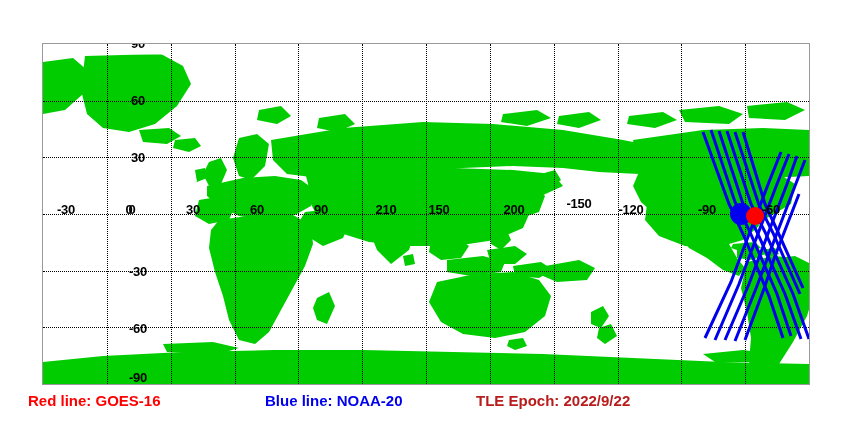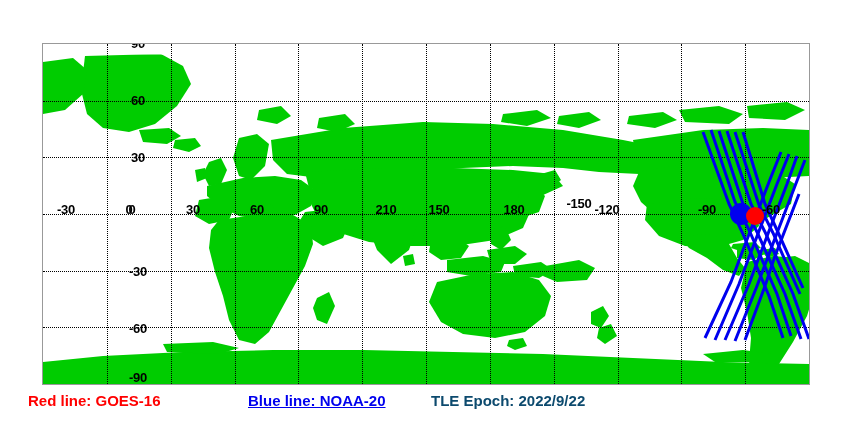--- a/index.html
+++ b/index.html
@@ -52,22 +52,22 @@
 
   
   #legend{
     position:absolute;left:0;top:392px;width:850px;height:28px;
   }
   .legend-item{
     position:absolute;top:0;font-weight:bold;font-size:15px;
     font-family:"Liberation Sans",sans-serif;white-space:nowrap;text-align:right;
   }
   #legend-red{left:28px;color:#ff0000;}
-  #legend-blue{left:248px;color:#0000ee;text-decoration:underline;}
-  #legend-epoch{left:431px;color:#0c4a6e;}
+  #legend-blue{left:265px;color:#0000ee;}
+  #legend-epoch{left:476px;color:#b91c1c;}
 </style>
 </head>
 <body>
 
 <div id="stage">
 
   <div id="map-frame">
     <div id="map-clip">
 
       <div class="land">
@@ -211,23 +211,23 @@
       <div class="sat-dot" style="left:712px;top:172px;width:18px;height:18px;background:#ff0000;"></div>
 
       <div id="lon-labels">
         <span class="lon-label" style="left:23px;top:165px;">-30</span>
         <span class="lon-label" style="left:86px;top:165px;">0</span>
         <span class="lon-label" style="left:150px;top:165px;">30</span>
         <span class="lon-label" style="left:214px;top:165px;">60</span>
         <span class="lon-label" style="left:278px;top:165px;">90</span>
         <span class="lon-label" style="left:343px;top:165px;">210</span>
         <span class="lon-label" style="left:384px;top:165px;margin-left:12px;">150</span>
-        <span class="lon-label" style="left:471px;top:165px;">180</span>
+        <span class="lon-label" style="left:471px;top:165px;">200</span>
         <span class="lon-label" style="left:536px;top:159px;">-150</span>
-        <span class="lon-label" style="left:564px;top:165px;">-120</span>
+        <span class="lon-label" style="left:588px;top:165px;">-120</span>
         <span class="lon-label" style="left:664px;top:165px;">-90</span>
         <span class="lon-label" style="left:728px;top:165px;">-60</span>
       </div>
 
       <div id="lat-labels">
         <span class="lat-label" style="left:95px;top:-1px;">90</span>
         <span class="lat-label" style="left:95px;top:56px;">60</span>
         <span class="lat-label" style="left:95px;top:113px;">30</span>
         <span class="lat-label" style="left:89px;top:165px;">0</span>
         <span class="lat-label" style="left:95px;top:227px;">-30</span>

